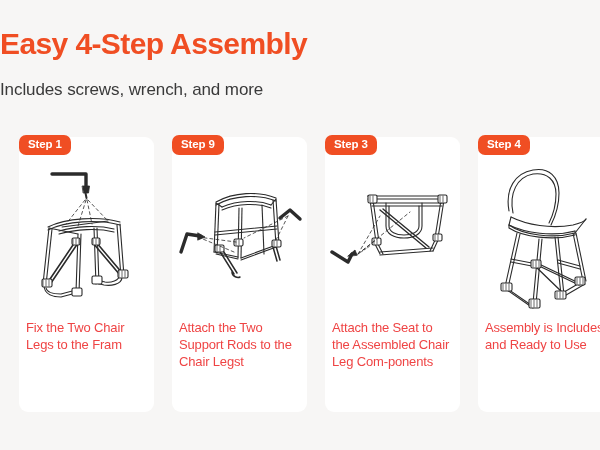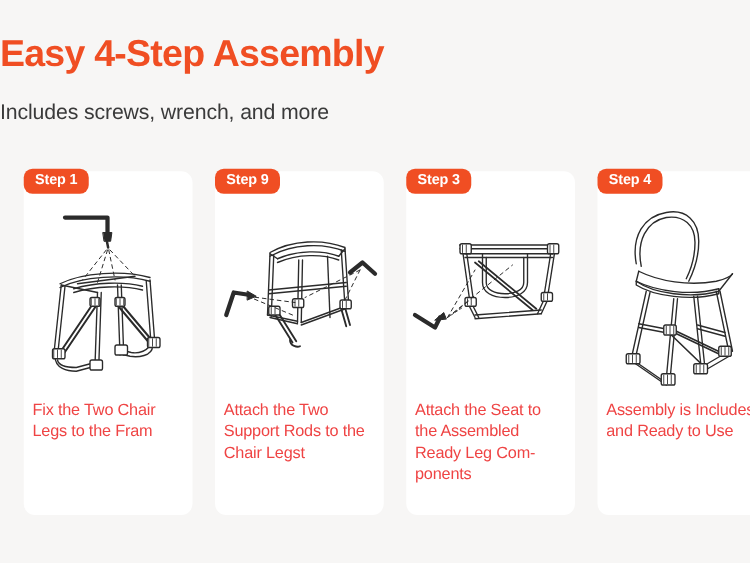--- a/index.html
+++ b/index.html
@@ -270,21 +270,21 @@
 
           <path d="M30 78 L82 36" stroke-dasharray="3 3" stroke-width="0.8"></path>
           <path d="M30 78 L52 40" stroke-dasharray="3 3" stroke-width="0.8"></path>
           <path d="M30 78 L48 64" stroke-dasharray="3 3" stroke-width="0.8"></path>
           <path d="M33 76 L42 70" stroke-dasharray="2 2" stroke-width="0.7"></path>
 
           <path d="M4 76 L20 86 L24 78" stroke-width="3.4"></path>
           <path d="M20 80 L27 74 L29 79 Z" fill="#2b2b2b" stroke-width="0.8"></path>
         </svg>
       </div>
-      <div class="caption">Attach the Seat to the Assembled Ready Leg Com-ponents</div>
+      <div class="caption">Attach the Seat to the Assembled Chair Leg Com-ponents</div>
     </div>
 
     <div class="card">
       <div class="badge">Step 4</div>
       <div class="illus">
         <svg width="118" height="152" viewBox="0 0 118 152" fill="none" stroke="#2b2b2b" stroke-width="1.1" stroke-linecap="round" stroke-linejoin="round">
 
           <path d="M22 48 C18 26 28 10 46 7 C62 4 72 14 72 30 C72 44 68 54 64 62"></path>
 
           <path d="M26 50 C22 30 30 14 46 11 C60 9 69 17 69 31 C69 43 66 52 62 60"></path>

